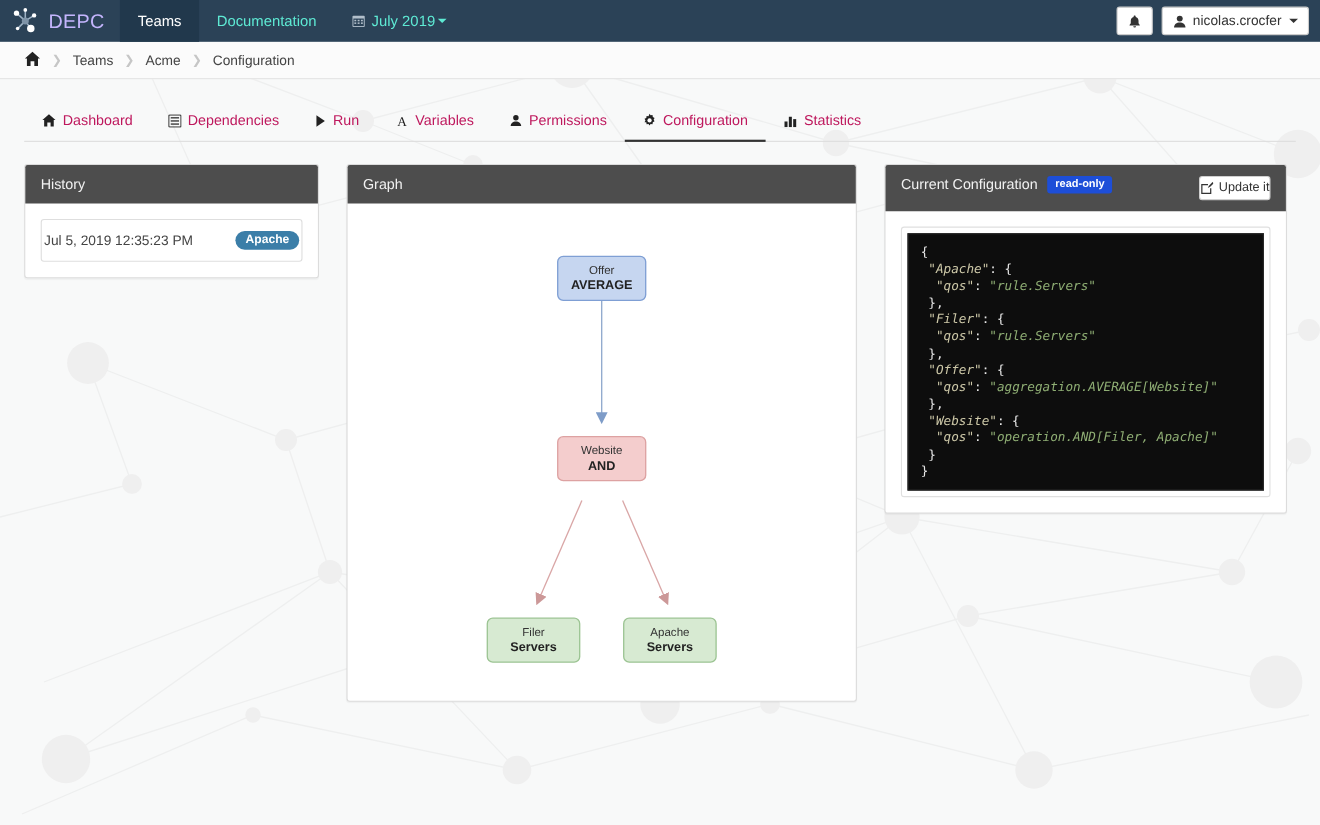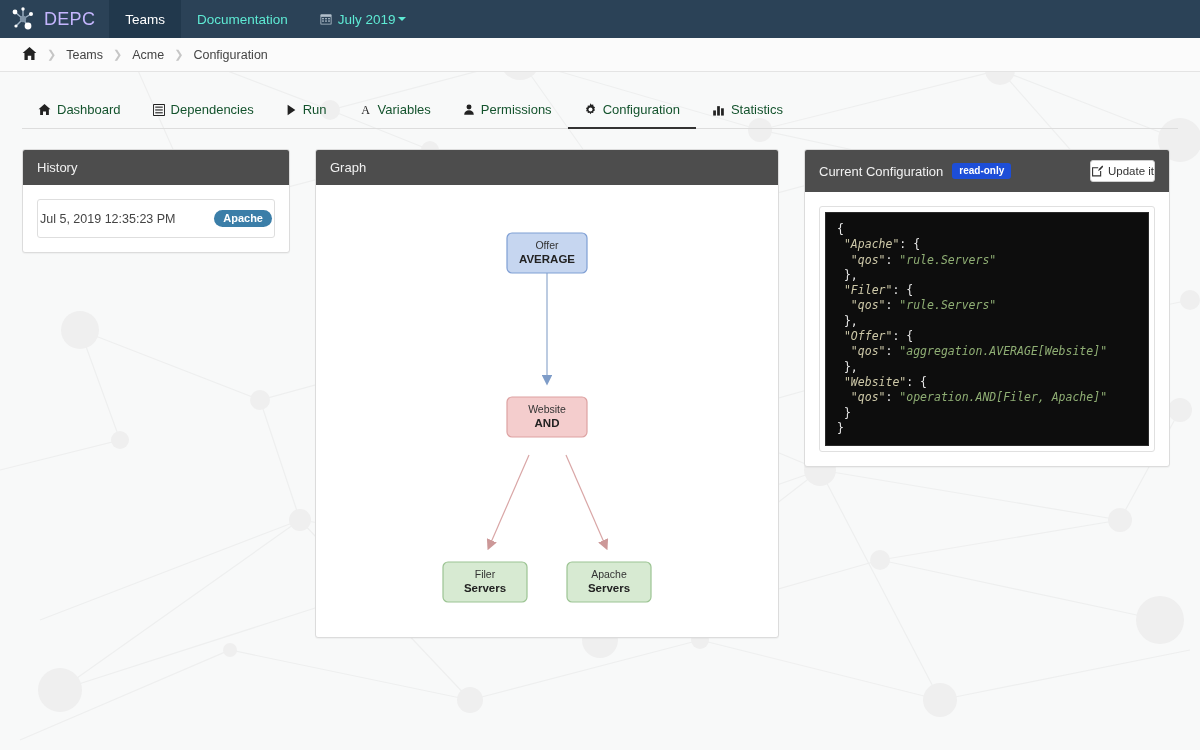--- a/index.html
+++ b/index.html
@@ -101,21 +101,21 @@
   .tabs {
     display: flex;
     border-bottom: 1px solid #dddddd;
     gap: 0;
   }
   .tab {
     display: flex; align-items: center;
     gap: 6px;
     padding: 8px 16px 10px 16px;
     font-size: 13px;
-    color: #14532d;
+    color: #be185d;
     text-decoration: none;
     border-bottom: 2px solid transparent;
     margin-bottom: -1px;
     white-space: nowrap;
     cursor: pointer;
   }
   .tab.active {
     border-bottom-color: #333333;
     font-weight: normal;
   }
@@ -138,21 +138,21 @@
     border-radius: 3px;
     box-shadow: 0 1px 1px rgba(0,0,0,.04);
   }
   .panel-head {
     background: #4d4d4d;
     color: #f1f1f1;
     font-size: 13px;
     padding: 10px 14px;
     border-radius: 2px 2px 0 0;
     display: flex;
-    align-items: center;
+    align-items: flex-start;
     gap: 9px;
     min-height: 35px;
   }
   .panel-body { padding: 14px; }
 
   .readonly-badge {
     background: #1d4ed8;
     color: #fff;
     font-size: 10px;
     font-weight: bold;
@@ -320,20 +320,36 @@
           <rect x="9.5" y="5.8" width="2" height="1.6"></rect>
             <rect x="2.5" y="8.6" width="2" height="1.6"></rect>
           <rect x="6" y="8.6" width="2" height="1.6"></rect>
             <rect x="9.5" y="8.6" width="2" height="1.6"></rect>
         </g>
       </svg>
       <span>July 2019</span>
       <span class="caret"></span>
     </a>
 
+    <div class="nav-right">
+      <button class="nav-btn">
+        <svg width="13" height="13" viewBox="0 0 14 14">
+          <path d="M7 1.2c-.6 0-1 .4-1 1v.4C4.3 3 3.2 4.5 3.2 6.3v2.4L2 10.4v.6h10v-.6l-1.2-1.7V6.3c0-1.8-1.1-3.3-2.8-3.7v-.4c0-.6-.4-1-1-1z" fill="#333"></path>
+          <path d="M5.6 11.6a1.4 1.4 0 002.8 0z" fill="#333"></path>
+        </svg>
+      </button>
+      <button class="nav-btn">
+        <svg width="13" height="13" viewBox="0 0 14 14">
+          <circle cx="7" cy="4.2" r="2.9" fill="#333"></circle>
+          <path d="M1.4 13c0-3.1 2.5-5 5.6-5s5.6 1.9 5.6 5z" fill="#333"></path>
+        </svg>
+        <span>nicolas.crocfer</span>
+        <span class="caret"></span>
+      </button>
+    </div>
   </div>
 
   <div class="breadcrumb-bar">
     <a href="#">
       <svg width="15" height="15" viewBox="0 0 14 14">
         <path d="M7 1L0.6 6.6h1.7V13h3.1V9.1h3.2V13h3.1V6.6h1.7z" fill="#222"></path>
       </svg>
     </a>
     <span class="bc-sep">❯</span>
     <a class="bc-link" href="#">Teams</a>

